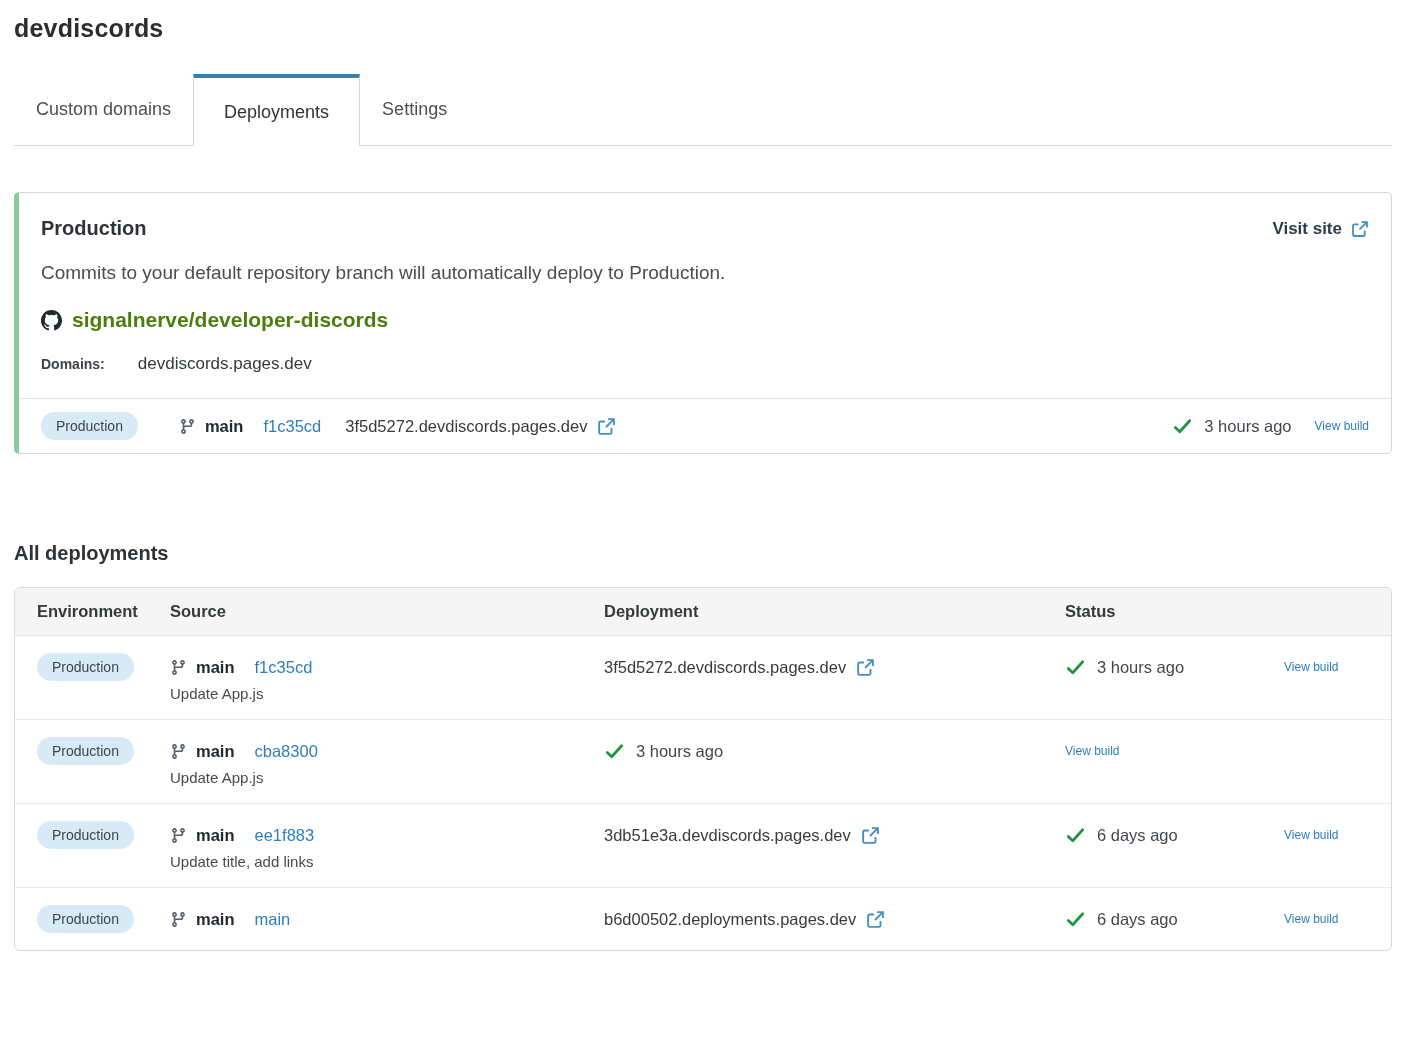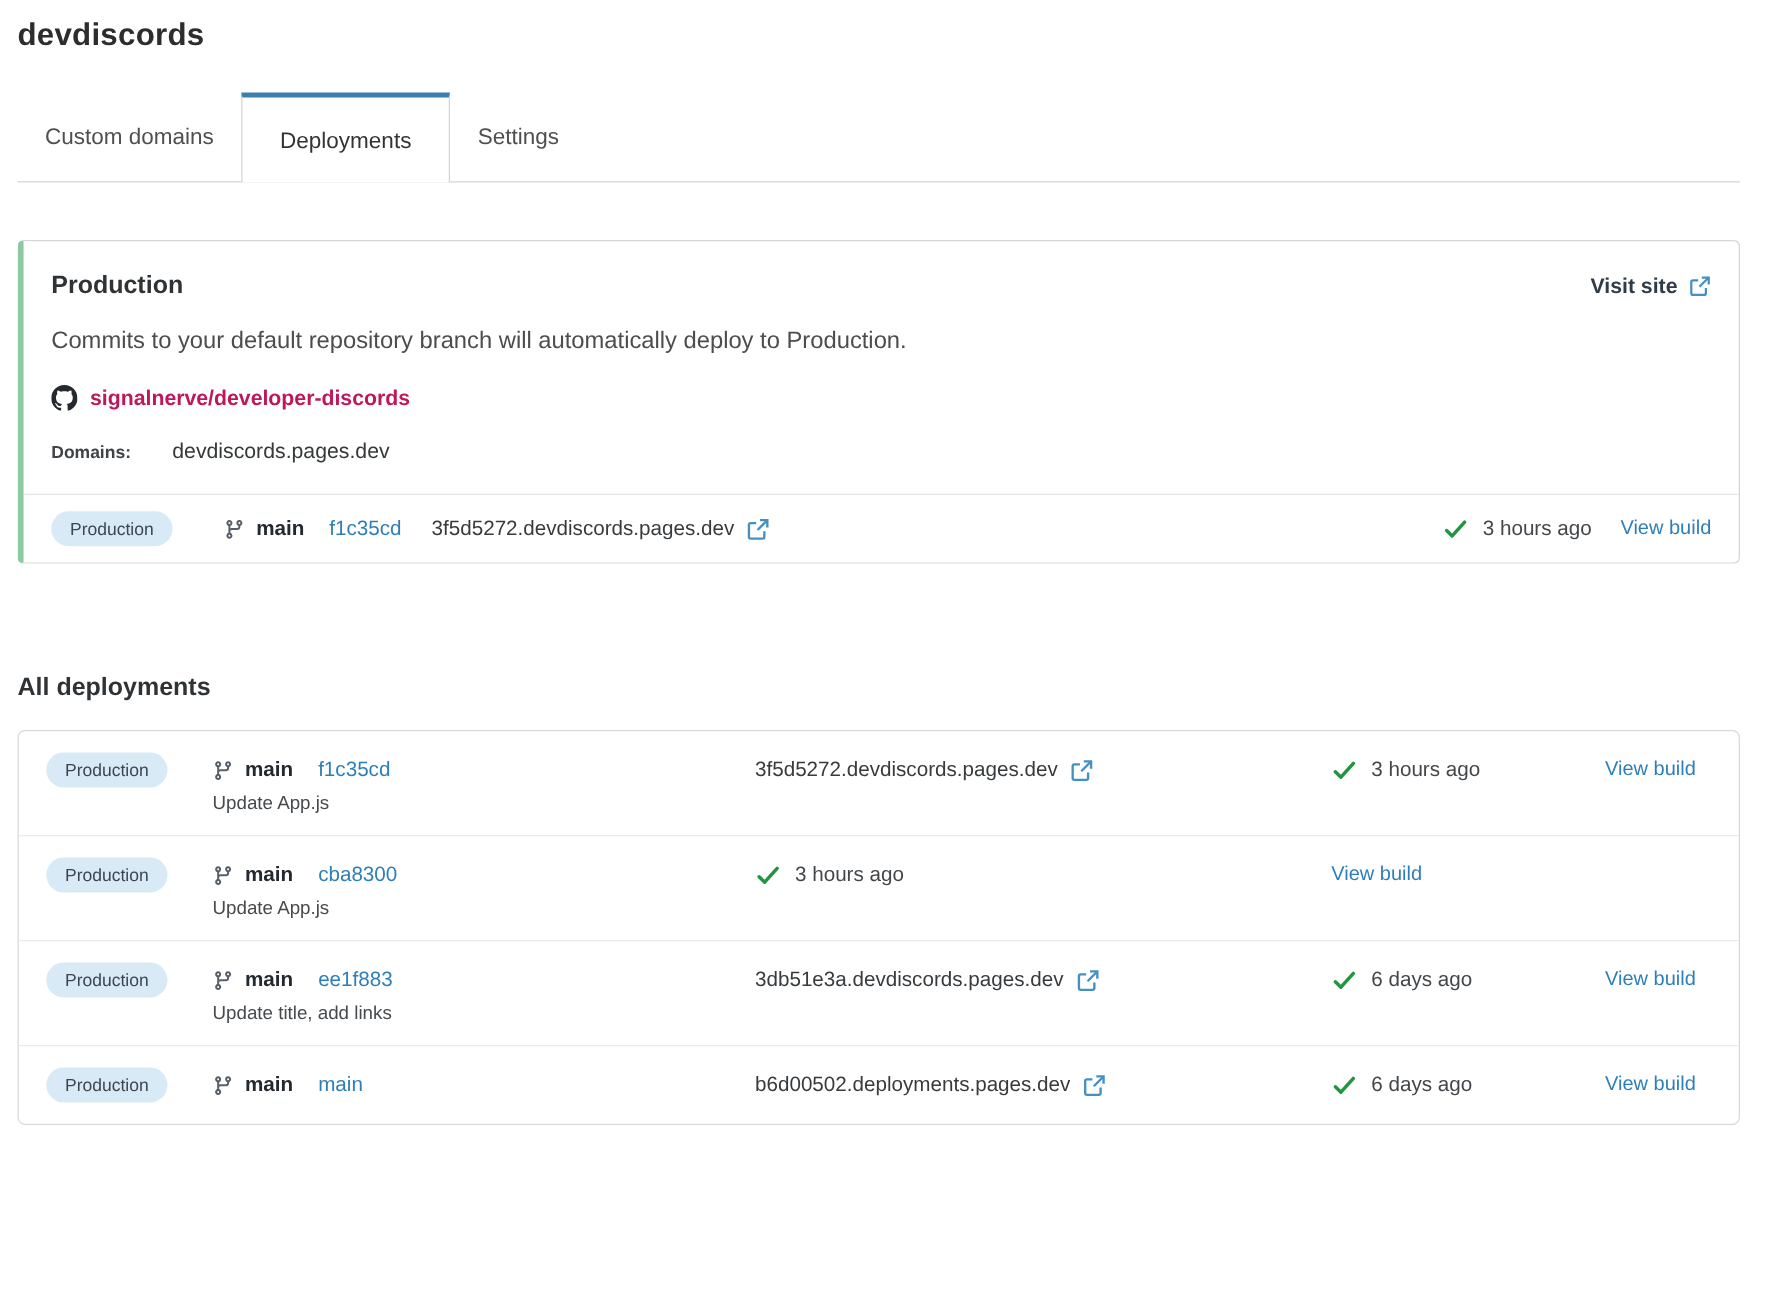--- a/index.html
+++ b/index.html
@@ -85,23 +85,23 @@
     font-size: 19px;
     color: #4d4d4d;
   }
   .repo-row {
     margin-top: 24px;
     display: flex;
     align-items: center;
     gap: 10px;
   }
   .repo-link {
-    font-size: 17px;
-    font-weight: 700;
-    color: #be185d;
+    font-size: 21px;
+    font-weight: 700;
+    color: #4d7c0f;
     text-decoration: none;
     cursor: pointer;
   }
   .domains-row {
     margin-top: 22px;
     display: flex;
     align-items: baseline;
   }
   .domains-label {
     font-size: 14px;
@@ -171,21 +171,21 @@
     cursor: pointer;
   }
   .status-group {
     display: flex;
     align-items: center;
     gap: 11px;
     font-size: 16.5px;
     color: #43474b;
   }
   .view-build {
-    font-size: 16px;
+    font-size: 12px;
     color: #2e7fb9;
     text-decoration: none;
     cursor: pointer;
   }
 
   
   .prod-deploy-left .branch-group { margin-left: 41px; }
   .prod-deploy-left .deploy-url { margin-left: 24px; }
   .prod-deploy-right .view-build { margin-left: 13px; }
 
@@ -314,20 +314,27 @@
         <span>3 hours ago</span>
       </span>
       <a class="view-build">View build</a>
     </div>
   </div>
 </section>
 
 <h2 class="all-deploy-title">All deployments</h2>
 
 <section class="deploy-table">
+  <div class="table-grid table-header">
+    <div class="th">Environment</div>
+    <div class="th">Source</div>
+    <div class="th">Deployment</div>
+    <div class="th">Status</div>
+    <div class="th"></div>
+  </div>
   <div id="table-rows">
   <div class="table-grid table-row">
     <div class="cell" style="align-items:flex-start;">
       <span class="env-badge">Production</span>
     </div>
     <div class="cell source-cell">
       <span class="source-line1">
         <span class="branch-icon-wrap">
           <svg width="17" height="17" viewBox="0 0 16 16" fill="#57606a">
             <path d="M9.5 3.25a2.25 2.25 0 1 1 3 2.122V6A2.5 2.5 0 0 1 10 8.5H6a1 1 0 0 0-1 1v1.128a2.251 2.251 0 1 1-1.5 0V5.372a2.25 2.25 0 1 1 1.5 0v1.836A2.5 2.5 0 0 1 6 7h4a1 1 0 0 0 1-1v-.628A2.25 2.25 0 0 1 9.5 3.25Zm-6 0a.75.75 0 1 0 1.5 0 .75.75 0 0 0-1.5 0Zm8.25-.75a.75.75 0 1 0 0 1.5.75.75 0 0 0 0-1.5ZM4.25 12a.75.75 0 1 0 0 1.5.75.75 0 0 0 0-1.5Z"></path>

